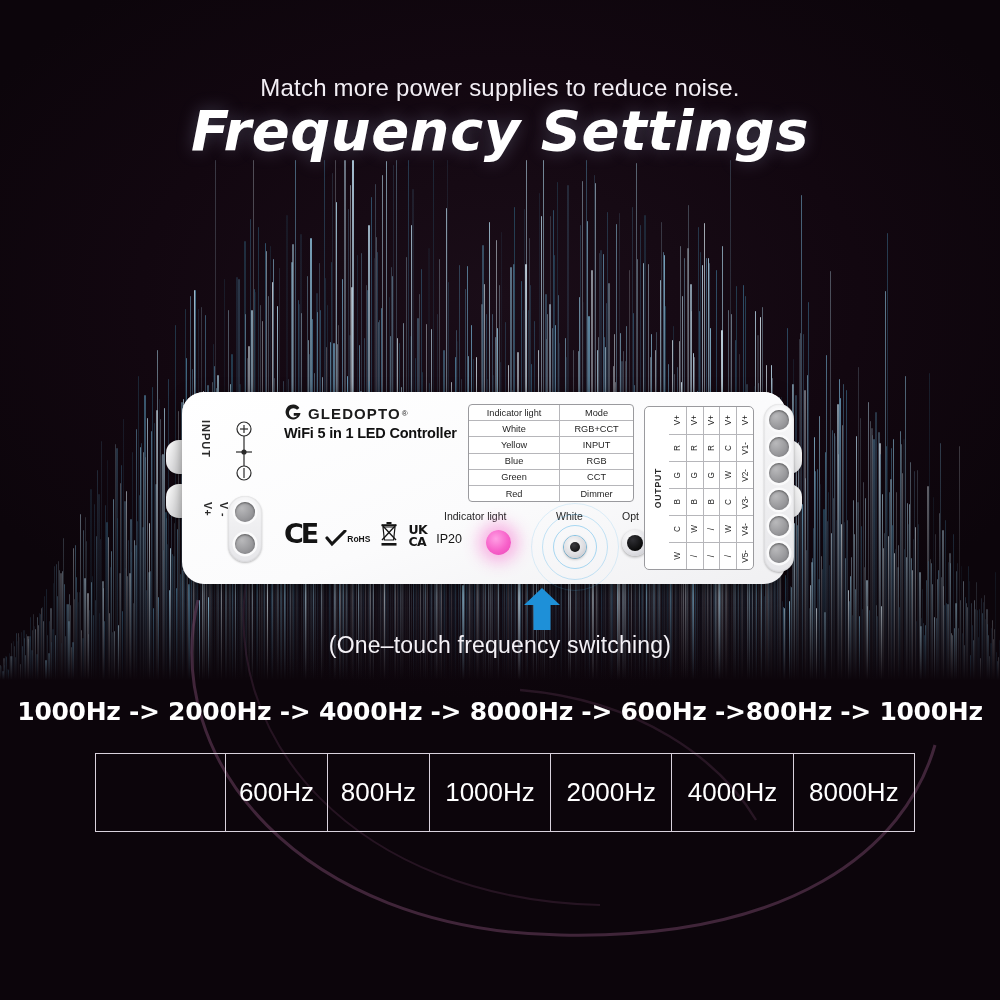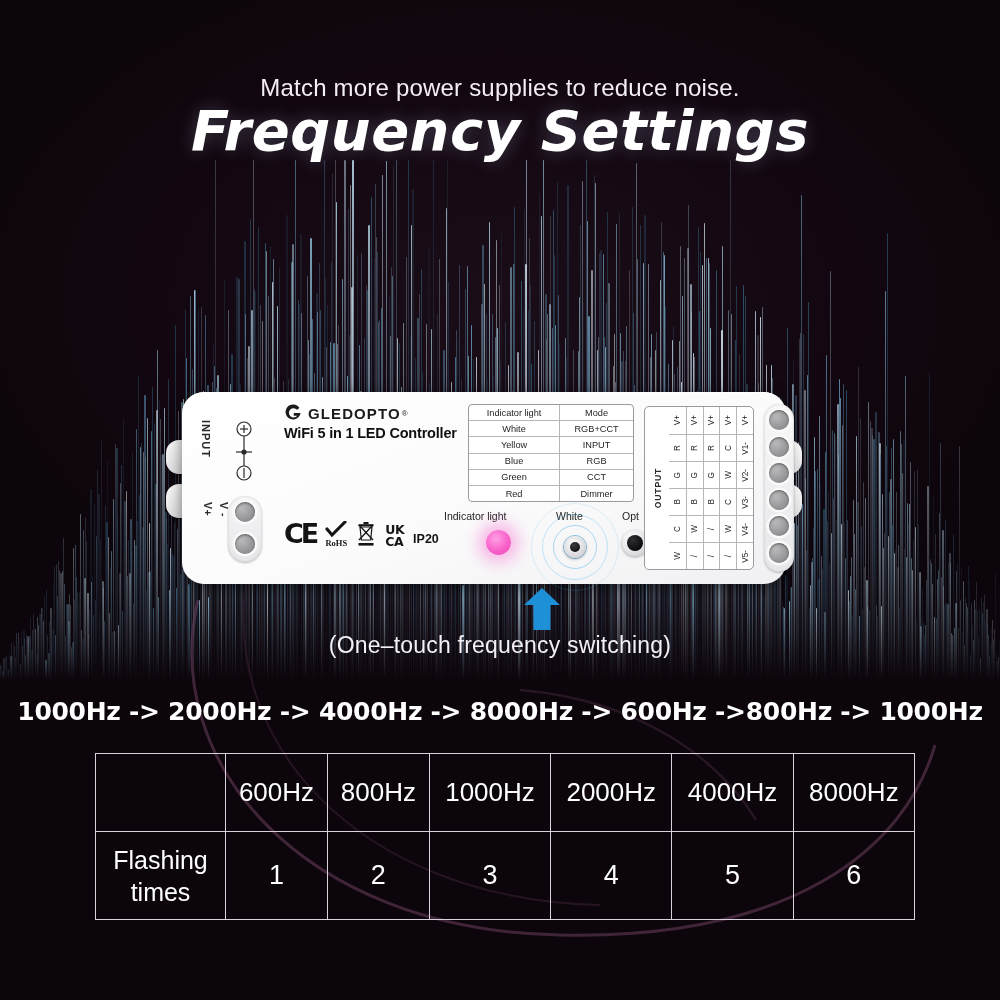--- a/index.html
+++ b/index.html
@@ -125,26 +125,26 @@
   }
   #spec-list { position: absolute; left: 102px; top: 52px; }
   .spec-line {
     font-size: 10.3px; color: #2d2d2d; line-height: 12.4px; white-space: nowrap; letter-spacing: -0.1px;
   }
 
   
   #cert-row { position: absolute; left: 102px; top: 128px; display: flex; align-items: flex-end; gap: 9px; }
   #ce-mark { font-size: 27px; font-weight: bold; color: #141414; letter-spacing: -3px; line-height: 27px;
              font-family: "DejaVu Sans", sans-serif; }
-  #rohs-mark { display: flex; flex-direction: column; align-items: center; line-height: 1; font-family: Liberation Serif, serif; }
+  #rohs-mark { display: flex; flex-direction: row; align-items: center; line-height: 1; }
   #rohs-text { font-size: 8.5px; font-weight: bold; color: #141414; margin-top: 1px; }
   #weee-mark { display: flex; flex-direction: column; align-items: center; }
   #ukca-mark { font-size: 12.5px; font-weight: bold; color: #141414; line-height: 11.5px; letter-spacing: -0.5px;
                font-family: "DejaVu Sans", sans-serif; }
-  #ip-mark { font-size: 12.5px; font-weight: bold; color: #141414; margin-bottom: 1px; }
+  #ip-mark { font-size: 12.5px; font-weight: normal; color: #141414; margin-bottom: 1px; }
 
   
   #indicator-table {
     position: absolute; left: 286px; top: 12px;
     width: 166px;
     border: 1px solid #9a9a9e;
     border-radius: 4px;
     border-collapse: collapse;
     overflow: hidden;
     background: #fff;
@@ -1545,26 +1545,14 @@
   <tbody>
       <tr>
     <td class="label-cell"></td>
     <td>600Hz</td>
     <td>800Hz</td>
     <td>1000Hz</td>
     <td>2000Hz</td>
     <td>4000Hz</td>
     <td>8000Hz</td>
   </tr>
-  <tr>
-    <td class="label-cell">
-      <div>Flashing</div>
-      <div>times</div>
-    </td>
-    <td class="count-cell">1</td>
-    <td class="count-cell">2</td>
-    <td class="count-cell">3</td>
-    <td class="count-cell">4</td>
-    <td class="count-cell">5</td>
-    <td class="count-cell">6</td>
-  </tr>
 </tbody>
   </table>
 
 </body></html>

